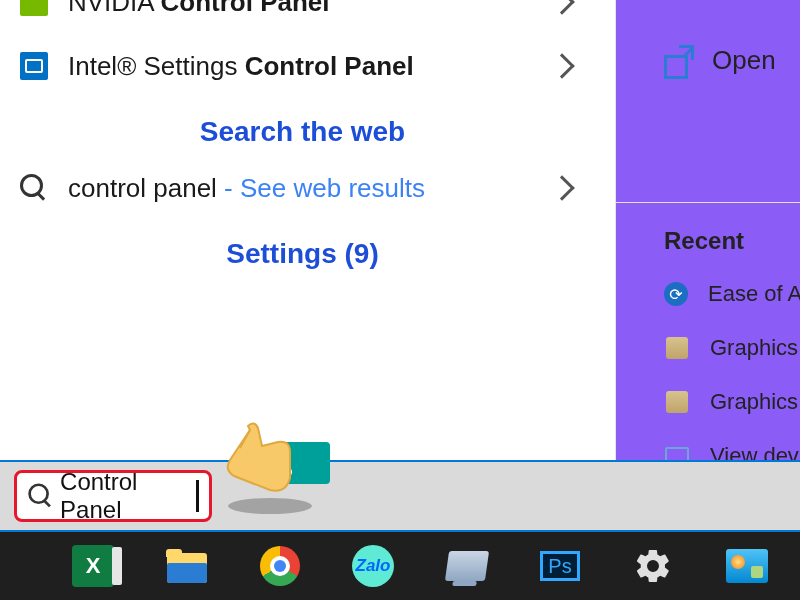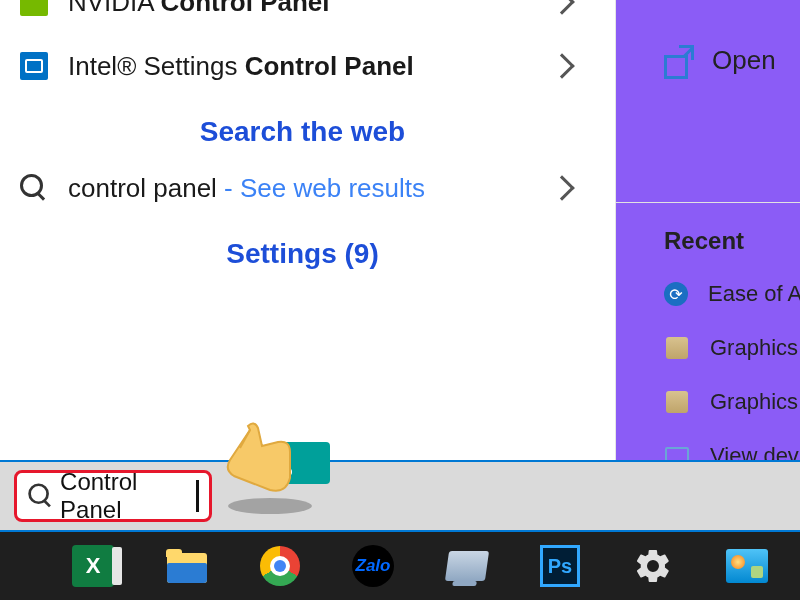--- a/index.html
+++ b/index.html
@@ -167,24 +167,24 @@
   .tb-excel{background:#107c41;color:#fff;font-weight:700;font-size:22px;border-radius:4px;position:relative;}
   .tb-excel::after{content:"X";}
   .tb-excel-tabs{position:absolute;right:-8px;top:2px;width:10px;height:38px;background:#e6e6e6;border-radius:2px;}
   .tb-explorer{position:relative;}
   .tb-explorer .fe-body{width:40px;height:30px;background:#ffd86b;border-radius:0 3px 3px 3px;position:absolute;bottom:4px;}
   .tb-explorer .fe-tab{width:16px;height:8px;background:#ffd86b;position:absolute;top:4px;left:0;border-radius:3px 3px 0 0;}
   .tb-explorer .fe-front{width:40px;height:20px;background:#2b7cd3;position:absolute;bottom:4px;border-radius:2px 2px 3px 3px;}
   .tb-chrome{position:relative;width:40px;height:40px;border-radius:50%;background:conic-gradient(#ea4335 0 120deg,#34a853 120deg 240deg,#fbbc05 240deg 360deg);}
   .tb-chrome::before{content:"";position:absolute;left:10px;top:10px;width:20px;height:20px;border-radius:50%;background:#fff;}
   .tb-chrome::after{content:"";position:absolute;left:14px;top:14px;width:12px;height:12px;border-radius:50%;background:#4285f4;}
-  .tb-zalo{width:42px;height:42px;border-radius:50%;background:#000000;color:#0068ff;font-weight:700;font-style:italic;font-size:17px;display:flex;align-items:center;justify-content:center;}
+  .tb-zalo{width:42px;height:42px;border-radius:50%;background:#5eead4;color:#0068ff;font-weight:700;font-style:italic;font-size:17px;display:flex;align-items:center;justify-content:center;}
   .tb-remote{width:40px;height:30px;background:linear-gradient(#c9d6e4,#8fa7c2);border-radius:3px;position:relative;transform:skewX(-8deg);}
   .tb-remote::after{content:"";position:absolute;left:8px;top:30px;width:24px;height:5px;background:#8fa7c2;border-radius:2px;}
-  .tb-ps{width:40px;height:42px;border:3px solid #31a8ff;background:#001e36;color:#31a8ff;font-weight:700;font-size:20px;display:flex;align-items:center;justify-content:center;}
+  .tb-ps{width:40px;height:30px;border:3px solid #31a8ff;background:#001e36;color:#31a8ff;font-weight:400;font-size:20px;display:flex;align-items:center;justify-content:center;}
   .tb-gear{color:#e0e0e0;}
   .tb-gear svg{width:40px;height:40px;}
   .tb-ctrl{width:42px;height:34px;background:linear-gradient(#4fc3f7,#0288d1);border-radius:3px;position:relative;}
   .tb-ctrl::before{content:"";position:absolute;left:5px;top:6px;width:14px;height:14px;border-radius:50%;background:radial-gradient(#ffe082,#f57f17);}
   .tb-ctrl::after{content:"";position:absolute;right:5px;bottom:5px;width:12px;height:12px;background:#aed581;border-radius:2px;}
 </style>
 </head>
 <body>
 
 <div class="search-panel">

